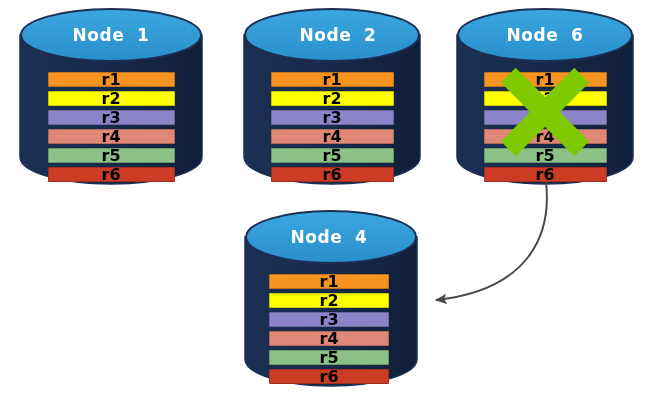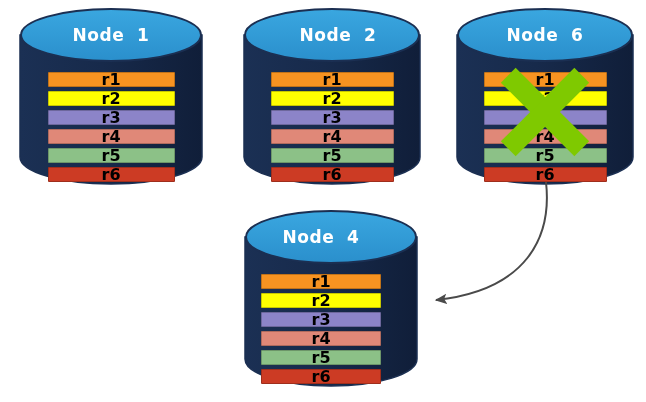--- a/index.html
+++ b/index.html
@@ -190,21 +190,21 @@
           <span class="row-label">r6</span>
         </div>
       </div>
       <svg class="xmark" width="176" height="176" viewBox="0 0 176 176" style="left: 0px; top: 0px;">
         <g transform="translate(88,104)">
           <rect x="-52" y="-10.5" width="104" height="21" transform="rotate(45)" fill="#7FC900"></rect>
           <rect x="-52" y="-10.5" width="104" height="21" transform="rotate(-45)" fill="#7FC900"></rect>
         </g>
       </svg>
     </div>
-    <div class="node" style="left: 245px; top: 210px; width: 152px; height: 176px;">
+    <div class="node" style="left: 245px; top: 210px; width: 152px; height: 176px; padding-left: 16px;">
       <svg class="node-svg" width="172" height="176" viewBox="0 0 172 176">
         <defs>
           <linearGradient id="node-4-topgrad" x1="0" y1="0" x2="0" y2="1">
             <stop offset="0%" stop-color="#3AA7E0"></stop>
             <stop offset="100%" stop-color="#2A8FCC"></stop>
           </linearGradient>
           <linearGradient id="node-4-bodygrad" x1="0" y1="0" x2="1" y2="0">
             <stop offset="0%" stop-color="#1B3054"></stop>
             <stop offset="45%" stop-color="#172A4B"></stop>
             <stop offset="100%" stop-color="#101E39"></stop>

